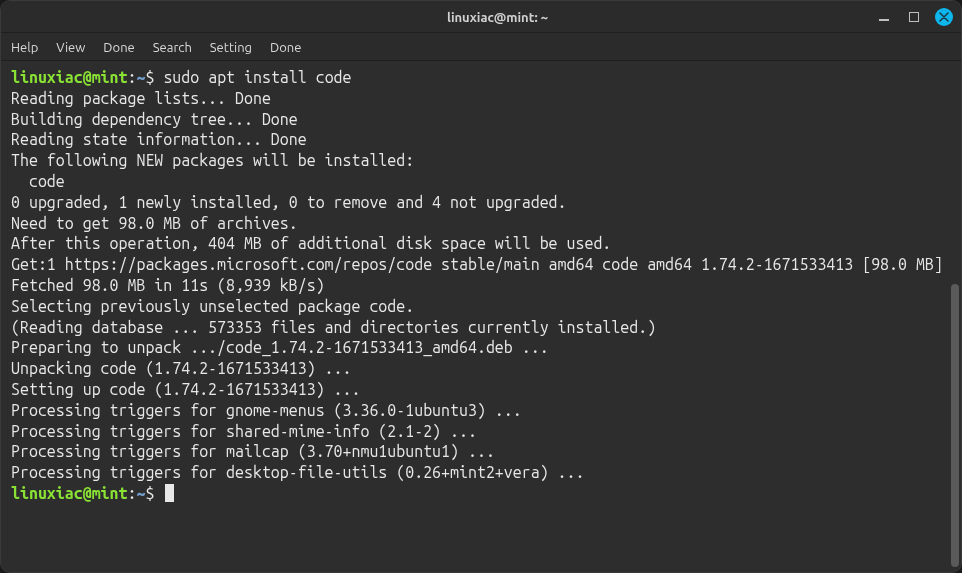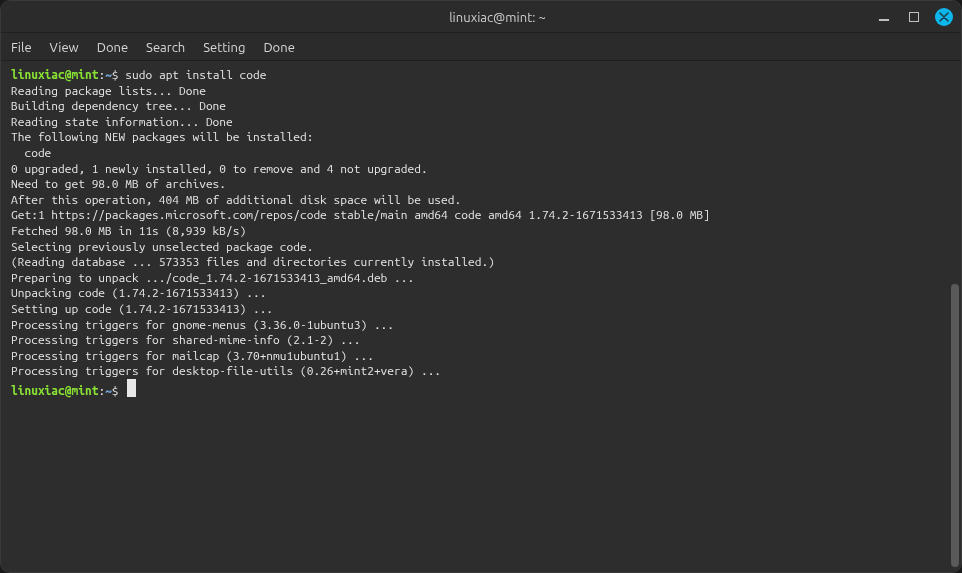--- a/index.html
+++ b/index.html
@@ -25,21 +25,21 @@
       background: #2b2b2b;
       display: flex;
       align-items: center;
       justify-content: center;
       position: relative;
       border-bottom: 1px solid #1f1f1f;
     }
     .title {
       color: #d0d0d0;
       font-size: 13px;
-      font-weight: 400;
+      font-weight: 700;
       padding-left: 33px;
     }
     .window-controls {
       position: absolute;
       right: 8px;
       display: flex;
       gap: 12px;
       align-items: center;
     }
     .ctrl {
@@ -88,21 +88,21 @@
     .menu-item {
       color: #d8d8d8;
       font-size: 13px;
       cursor: pointer;
     }
     .terminal-body {
       flex: 1;
       background: #2d2d2d;
       padding: 6px 10px;
       font-family: "Ubuntu Mono", "DejaVu Sans Mono", "Menlo", monospace;
-      font-size: 12px;
+      font-size: 16px;
       line-height: 1.30;
       color: #e8e8e8;
       overflow-y: auto;
       position: relative;
       white-space: pre-wrap;
       word-break: break-all;
     }
     .term-line { display: block; }
     .prompt-user { color: #8ae234; font-weight: bold; }
     .prompt-host { color: #8ae234; font-weight: bold; }
@@ -149,21 +149,21 @@
         </div>
       <div class="ctrl-close">
         <svg viewBox="0 0 10 10">
             <path d="M1 1 L9 9 M9 1 L1 9" stroke="#1a3a47" stroke-width="1.6" stroke-linecap="round"></path>
           </svg>
       </div>
     </div>
   </div>
 
   <div class="menubar">
-    <span class="menu-item">File</span>
+    <span class="menu-item">Help</span>
     <span class="menu-item">View</span>
     <span class="menu-item">Done</span>
     <span class="menu-item">Search</span>
     <span class="menu-item">Setting</span>
     <span class="menu-item">Done</span>
   </div>
 
   <div class="terminal-body"><span class="term-line"><span class="prompt-user">linuxiac</span><span class="prompt-at">@</span><span class="prompt-host">mint</span><span class="prompt-colon">:</span><span class="prompt-path">~</span><span class="prompt-sym">$</span> <span>sudo apt install code</span></span><span id="out"><span class="term-line">Reading package lists... Done</span><span class="term-line">Building dependency tree... Done</span><span class="term-line">Reading state information... Done</span><span class="term-line">The following NEW packages will be installed:</span><span class="term-line">  code</span><span class="term-line">0 upgraded, 1 newly installed, 0 to remove and 4 not upgraded.</span><span class="term-line">Need to get 98.0 MB of archives.</span><span class="term-line">After this operation, 404 MB of additional disk space will be used.</span><span class="term-line">Get:1 https://packages.microsoft.com/repos/code stable/main amd64 code amd64 1.74.2-1671533413 [98.0 MB]</span><span class="term-line">Fetched 98.0 MB in 11s (8,939 kB/s)</span><span class="term-line">Selecting previously unselected package code.</span><span class="term-line">(Reading database ... 573353 files and directories currently installed.)</span><span class="term-line">Preparing to unpack .../code_1.74.2-1671533413_amd64.deb ...</span><span class="term-line">Unpacking code (1.74.2-1671533413) ...</span><span class="term-line">Setting up code (1.74.2-1671533413) ...</span><span class="term-line">Processing triggers for gnome-menus (3.36.0-1ubuntu3) ...</span><span class="term-line">Processing triggers for shared-mime-info (2.1-2) ...</span><span class="term-line">Processing triggers for mailcap (3.70+nmu1ubuntu1) ...</span><span class="term-line">Processing triggers for desktop-file-utils (0.26+mint2+vera) ...</span></span><span class="term-line"><span class="prompt-user">linuxiac</span><span class="prompt-at">@</span><span class="prompt-host">mint</span><span class="prompt-colon">:</span><span class="prompt-path">~</span><span class="prompt-sym">$</span> <span class="cursor"></span></span></div>
 
   <div class="scrollbar">

